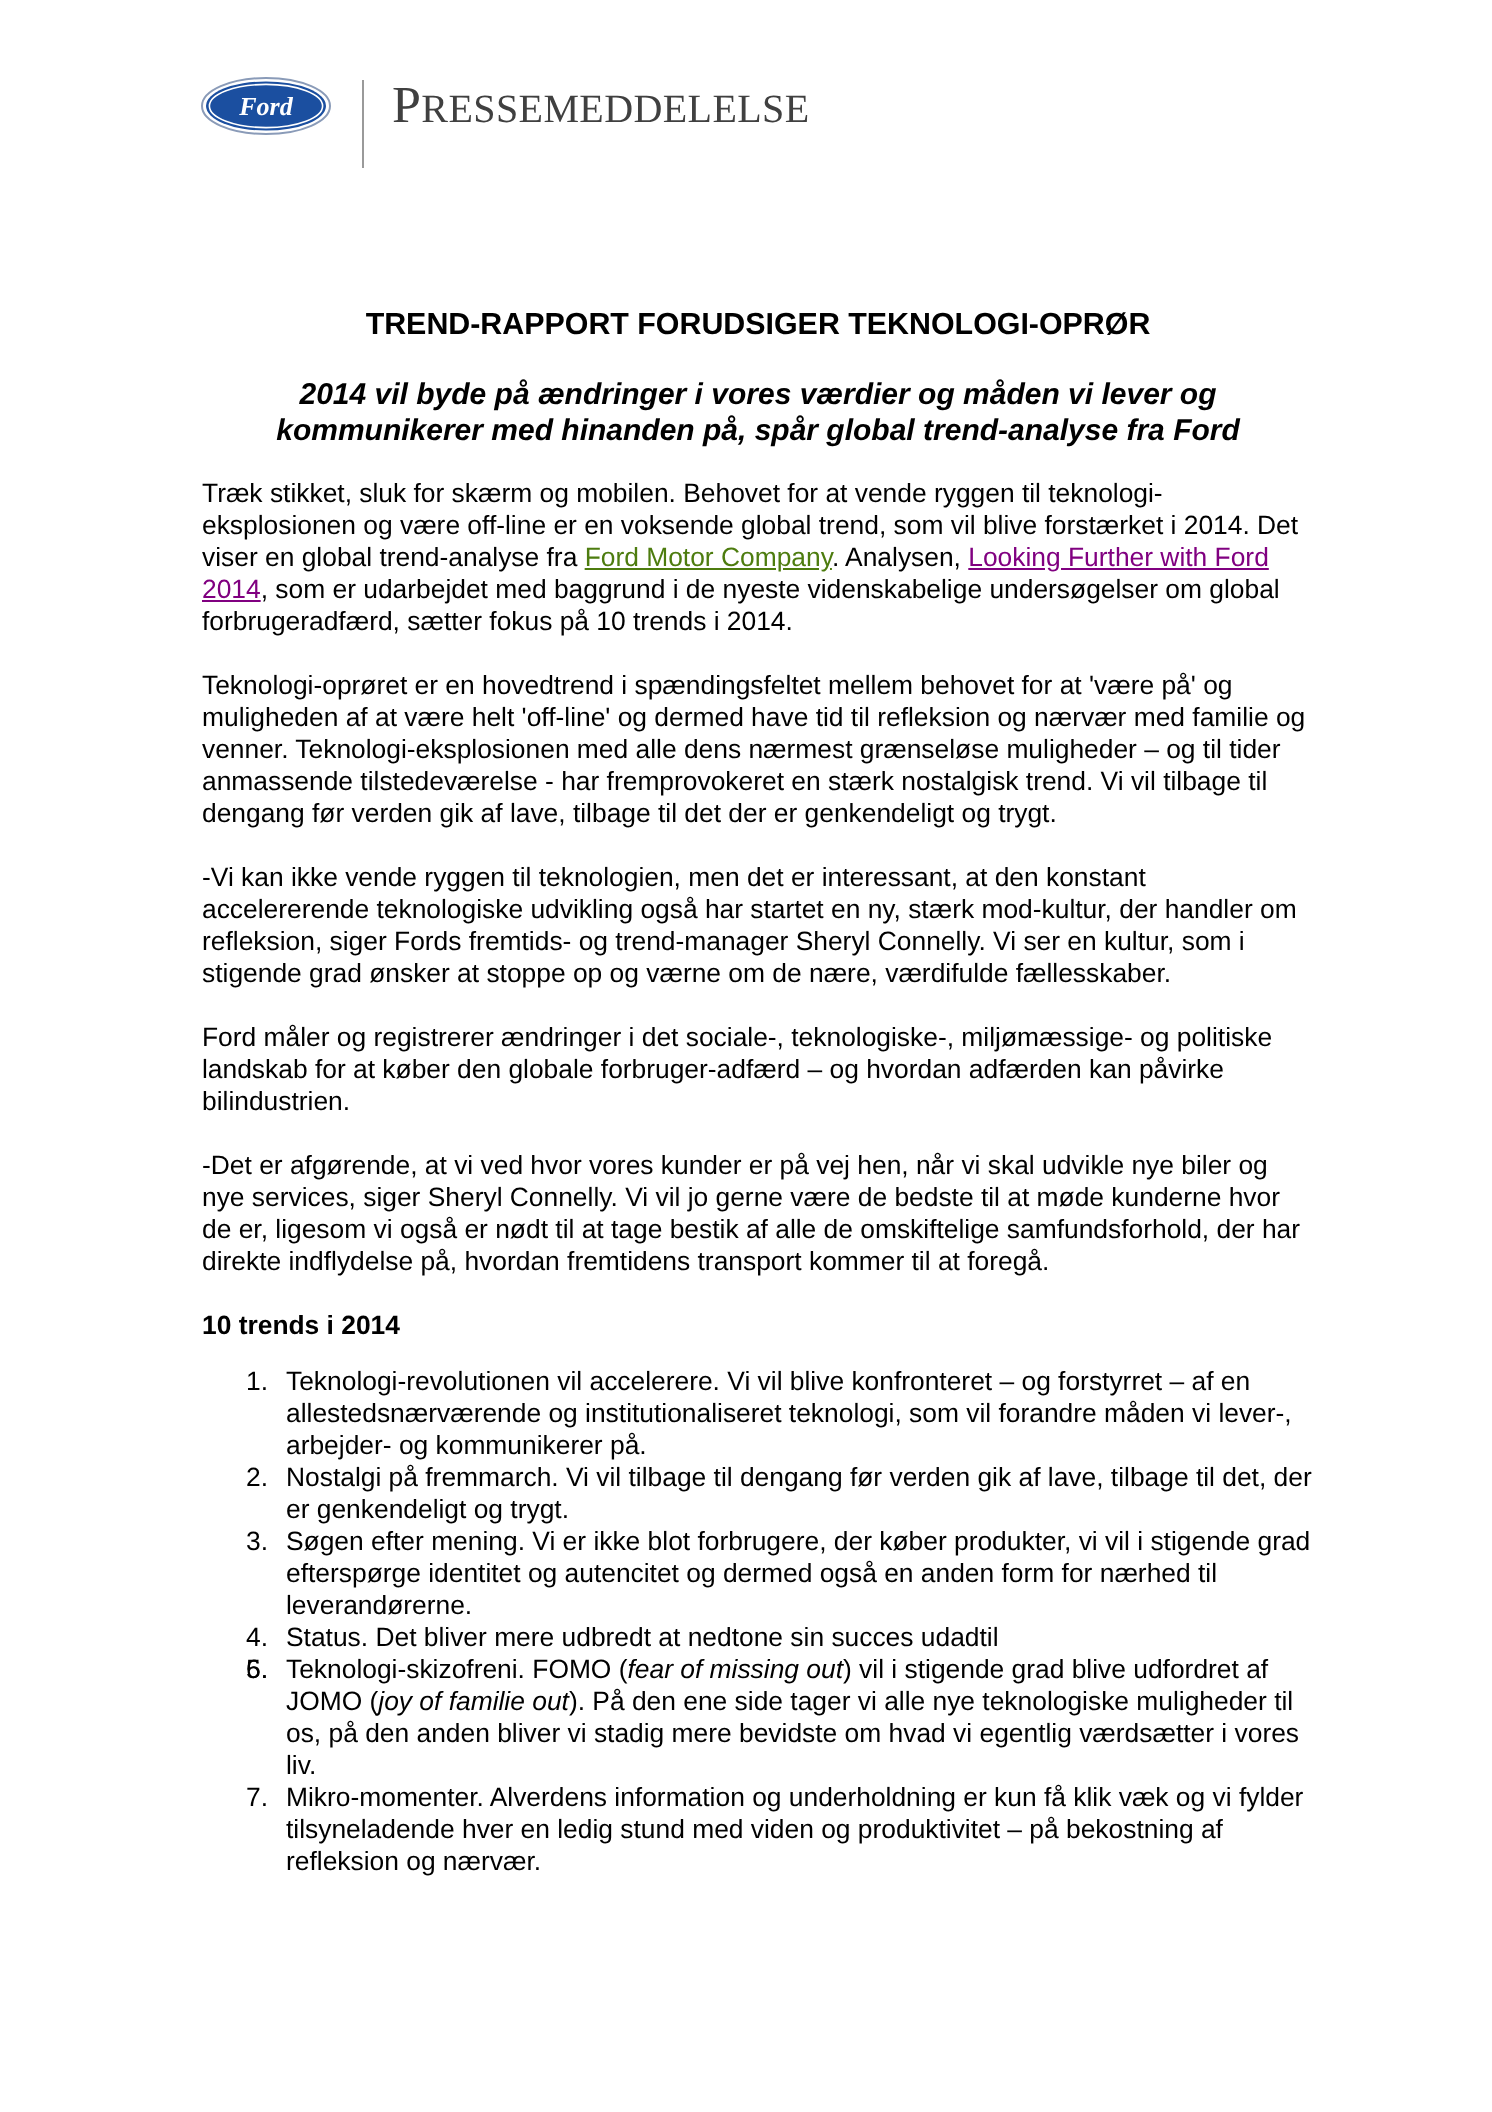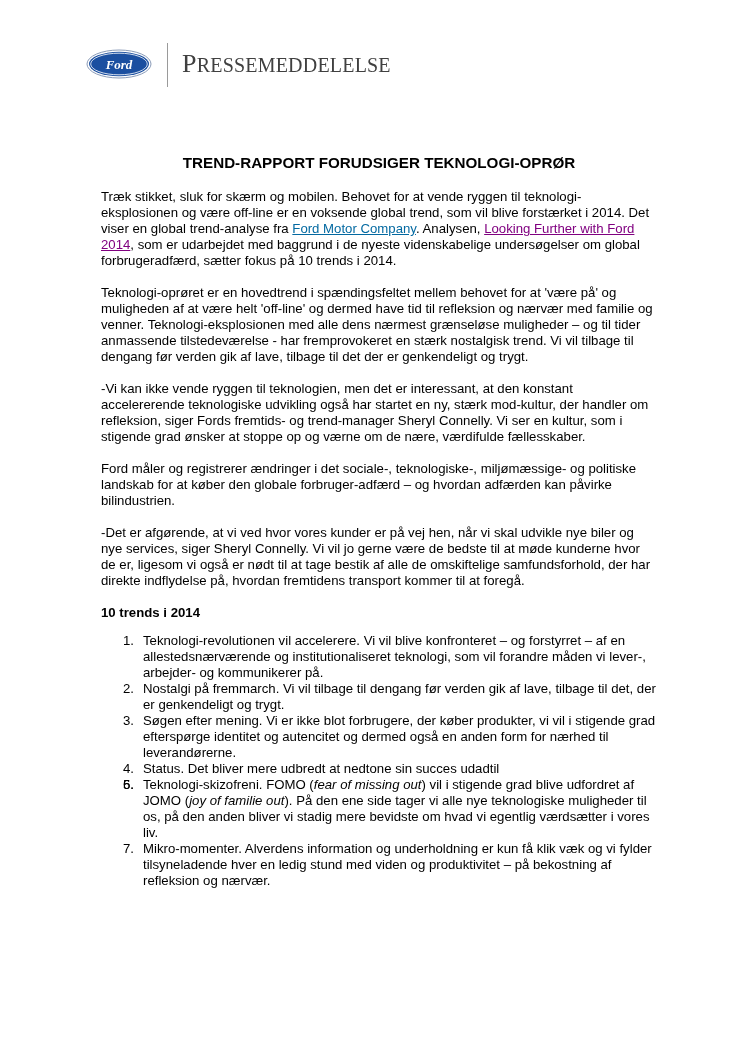--- a/index.html
+++ b/index.html
@@ -10,25 +10,25 @@
     body {
       width: 746px;
       height: 1056px;
       position: relative;
       overflow: hidden;
       font-family: "Liberation Sans", sans-serif;
       color: #000000;
     }
     .header {
       position: absolute;
-      left: 86px;
+      left: 100px;
       top: 40px;
       height: 50px;
       display: flex;
-      align-items: center;
+      align-items: flex-start;
     }
     .ford-logo {
       width: 66px;
       height: 30px;
       margin-top: -2px;
     }
     .header-divider {
       width: 1px;
       height: 44px;
       background: #9a9a9a;
@@ -66,21 +66,21 @@
       font-weight: bold;
       font-style: italic;
       font-size: 15px;
       line-height: 18px;
       margin: 0 0 14px 0;
     }
     p {
       margin: 0 0 16px 0;
     }
     a.link-blue {
-      color: #0369a1;
+      color: #4d7c0f;
       text-decoration: underline;
     }
     a.link-purple {
       color: #800080;
       text-decoration: underline;
     }
     .section-heading {
       font-weight: bold;
       margin: 0 0 12px 0;
     }
@@ -109,20 +109,21 @@
     <ellipse cx="33" cy="15" rx="30" ry="12.3" fill="#1b4fa0"></ellipse>
     <ellipse cx="33" cy="15" rx="28.3" ry="10.8" fill="none" stroke="#ffffff" stroke-width="0.8"></ellipse>
     <text x="33" y="19.5" text-anchor="middle" font-family="Liberation Serif, serif" font-style="italic" font-weight="bold" font-size="13" fill="#ffffff">Ford</text>
   </svg>
   <div class="header-divider"></div>
   <div class="header-title"><span class="big">P</span><span>RESSEMEDDELELSE</span></div>
 </div>
 
 <div class="content">
   <div class="headline">TREND-RAPPORT FORUDSIGER TEKNOLOGI-OPRØR</div>
+  <div class="subheadline">2014 vil byde på ændringer i vores værdier og måden vi lever og kommunikerer med hinanden på, spår global trend-analyse fra Ford</div>
 
   <p><span>Træk stikket, sluk for skærm og mobilen. Behovet for at vende ryggen til teknologi-eksplosionen og være off-line er en voksende global trend, som vil blive forstærket i 2014. Det viser en global trend-analyse fra </span><a class="link-blue" href="#">Ford Motor Company</a><span>. Analysen, </span><a class="link-purple" href="#">Looking Further with Ford 2014</a><span>, som er udarbejdet med baggrund i de nyeste videnskabelige undersøgelser om global forbrugeradfærd, sætter fokus på 10 trends i 2014.</span></p>
 
   <p>Teknologi-oprøret er en hovedtrend i spændingsfeltet mellem behovet for at 'være på' og muligheden af at være helt 'off-line' og dermed have tid til refleksion og nærvær med familie og venner. Teknologi-eksplosionen med alle dens nærmest grænseløse muligheder – og til tider anmassende tilstedeværelse - har fremprovokeret en stærk nostalgisk trend. Vi vil tilbage til dengang før verden gik af lave, tilbage til det der er genkendeligt og trygt.</p>
   <p>-Vi kan ikke vende ryggen til teknologien, men det er interessant, at den konstant accelererende teknologiske udvikling også har startet en ny, stærk mod-kultur, der handler om refleksion, siger Fords fremtids- og trend-manager Sheryl Connelly. Vi ser en kultur, som i stigende grad ønsker at stoppe op og værne om de nære, værdifulde fællesskaber.</p>
   <p>Ford måler og registrerer ændringer i det sociale-, teknologiske-, miljømæssige- og politiske landskab for at køber den globale forbruger-adfærd – og hvordan adfærden kan påvirke bilindustrien.</p>
   <p>-Det er afgørende, at vi ved hvor vores kunder er på vej hen, når vi skal udvikle nye biler og nye services, siger Sheryl Connelly. Vi vil jo gerne være de bedste til at møde kunderne hvor de er, ligesom vi også er nødt til at tage bestik af alle de omskiftelige samfundsforhold, der har direkte indflydelse på, hvordan fremtidens transport kommer til at foregå.</p>
 
   <div class="section-heading">10 trends i 2014</div>
 

